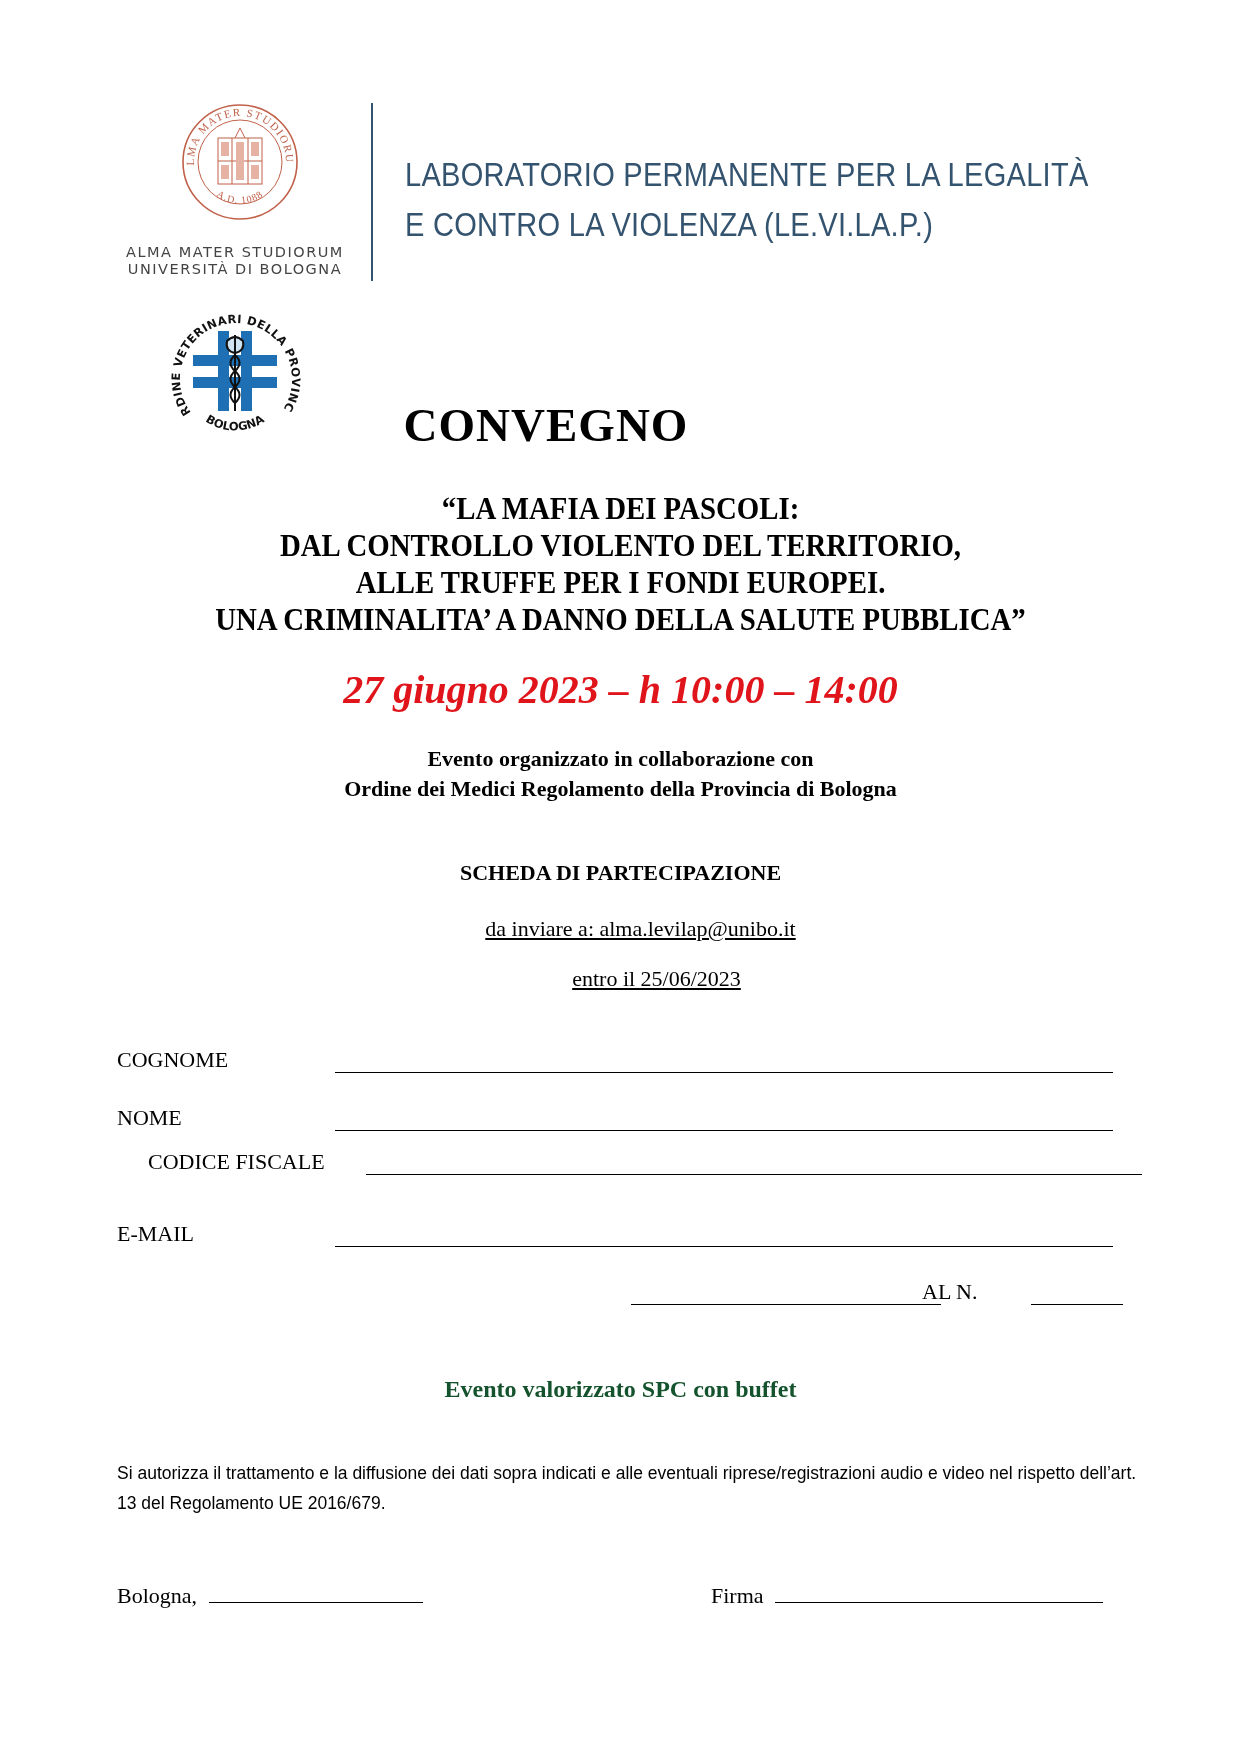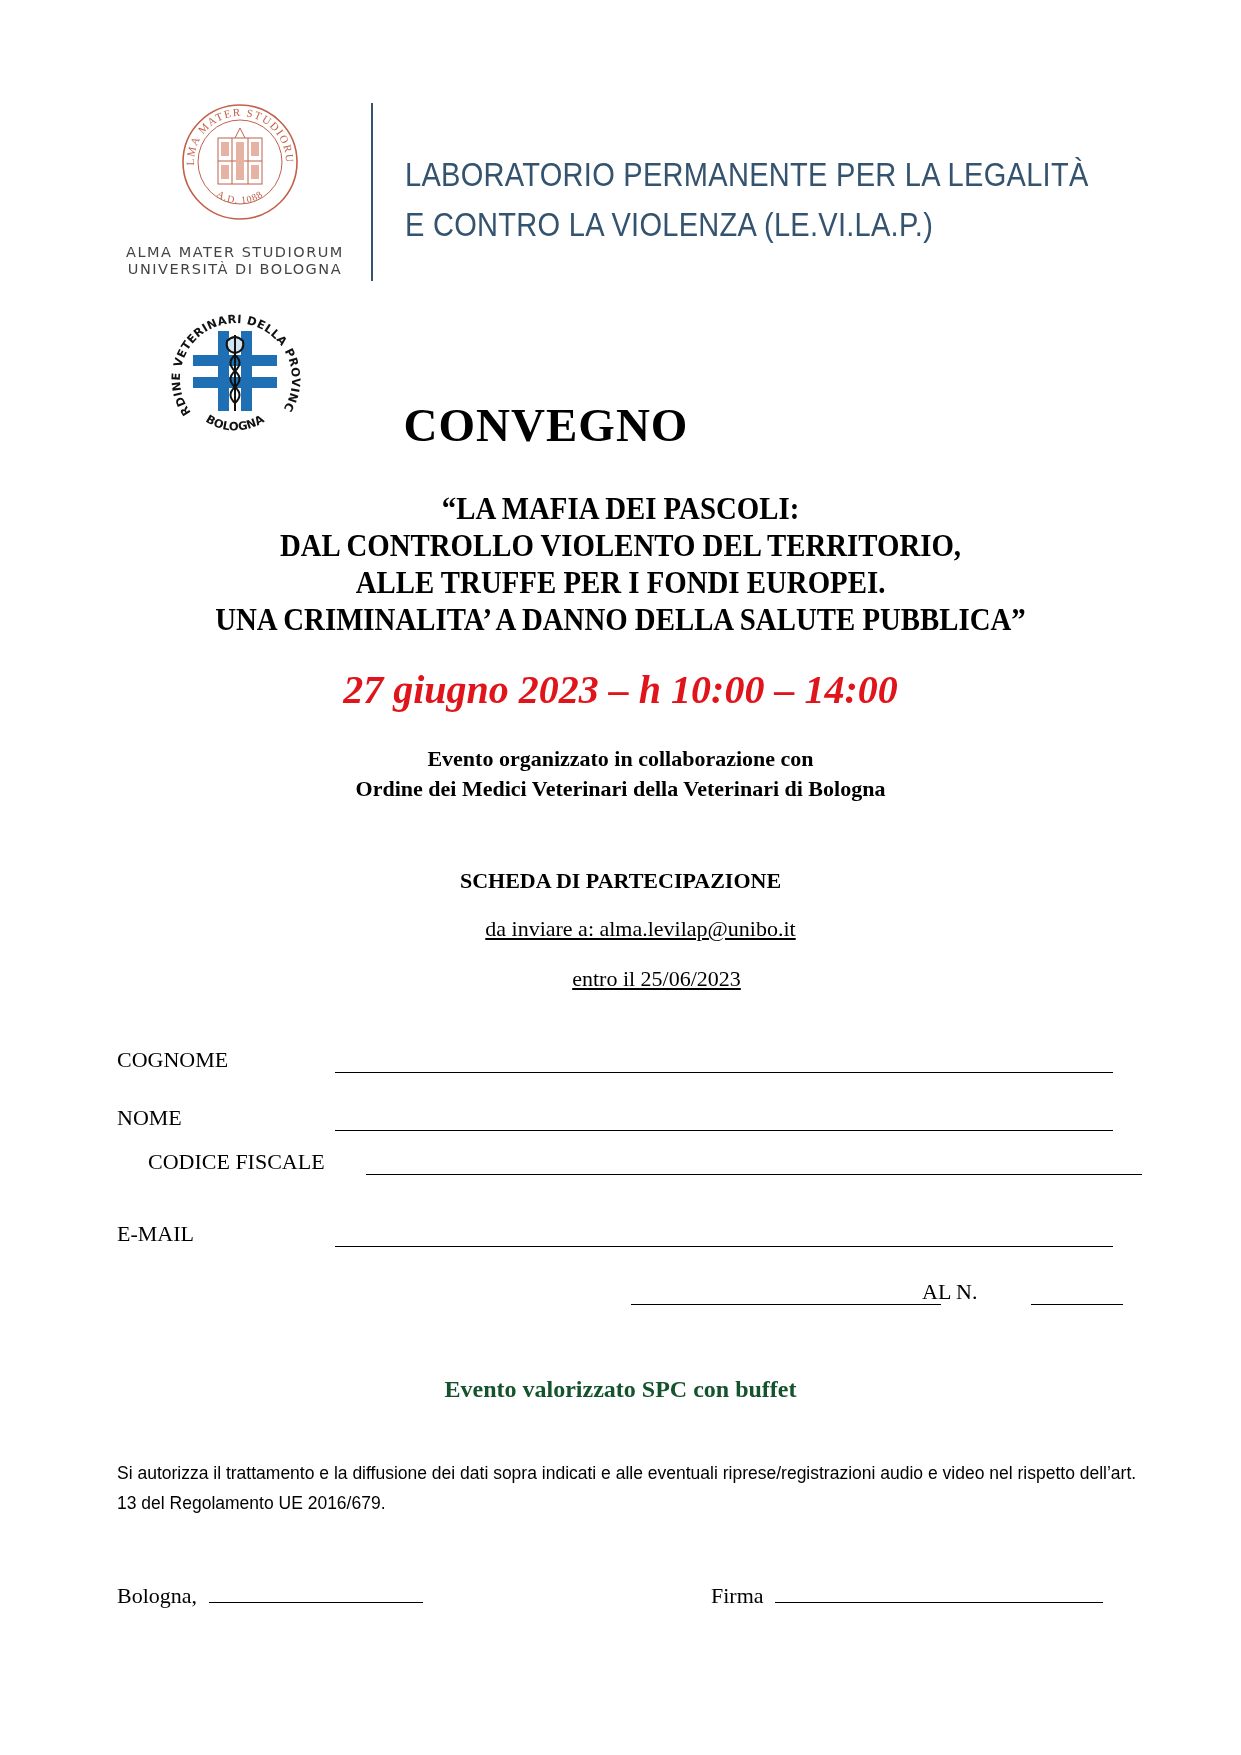--- a/index.html
+++ b/index.html
@@ -15,21 +15,21 @@
   .ovet-logo { left: 160px; top: 293px; width: 150px; height: 150px; }
 
   .convegno { left: 0; width: 1092px; top: 398px; text-align: center; font-weight: bold; font-size: 47px; letter-spacing: 1px; }
 
   .subtitle { left: 0; width: 1241px; top: 490px; text-align: center; font-weight: bold; font-size: 31px; line-height: 37px; transform: scaleX(0.93); transform-origin: center top; }
 
   .date-line { left: 0; width: 1241px; top: 666px; text-align: center; color: #e0141b; font-weight: bold; font-style: italic; font-size: 40px; }
 
   .collab { left: 0; width: 1241px; top: 744px; text-align: center; font-weight: bold; font-size: 22px; line-height: 30px; }
 
-  .scheda-title { left: 0; width: 1241px; top: 860px; text-align: center; font-weight: bold; font-size: 22px; margin-top: 8px; }
+  .scheda-title { left: 0; width: 1241px; top: 860px; text-align: center; font-weight: bold; font-size: 22px; }
   .send-to { left: 0; width: 1241px; top: 916px; text-align: center; font-size: 22px; padding-left: 20px; }
   .send-to span, .deadline span { text-decoration: underline; }
   .deadline { left: 0; width: 1241px; top: 966px; text-align: center; font-size: 22px; margin-left: 36px; }
 
   .form-row { left: 117px; width: 1010px; height: 30px; font-size: 22px; }
   .form-row .lbl { position: absolute; left: 0; top: 0; white-space: nowrap; }
   .form-row .line { position: absolute; height: 0; border-bottom: 1.5px solid #000; top: 25px; }
 
   .spc { left: 0; width: 1241px; top: 1376px; text-align: center; color: #14532d; font-weight: bold; font-size: 24px; }
 
@@ -97,21 +97,21 @@
   <div>“LA MAFIA DEI PASCOLI:</div>
   <div>DAL CONTROLLO VIOLENTO DEL TERRITORIO,</div>
   <div>ALLE TRUFFE PER I FONDI EUROPEI.</div>
   <div>UNA CRIMINALITA’ A DANNO DELLA SALUTE PUBBLICA”</div>
 </div>
 
 <div class="abs date-line">27 giugno 2023 – h 10:00 – 14:00</div>
 
 <div class="abs collab">
   <div>Evento organizzato in collaborazione con</div>
-  <div>Ordine dei Medici Veterinari della Veterinari di Bologna</div>
+  <div>Ordine dei Medici Regolamento della Provincia di Bologna</div>
 </div>
 
 <div class="abs scheda-title">SCHEDA DI PARTECIPAZIONE</div>
 <div class="abs send-to"><span>da inviare a: alma.levilap@unibo.it</span></div>
 <div class="abs deadline"><span>entro il 25/06/2023</span></div>
 
 <div class="abs form-row" style="top:1047px;">
   <span class="lbl">COGNOME</span>
   <span class="line" style="left:218px; width:778px;"></span>
 </div>

